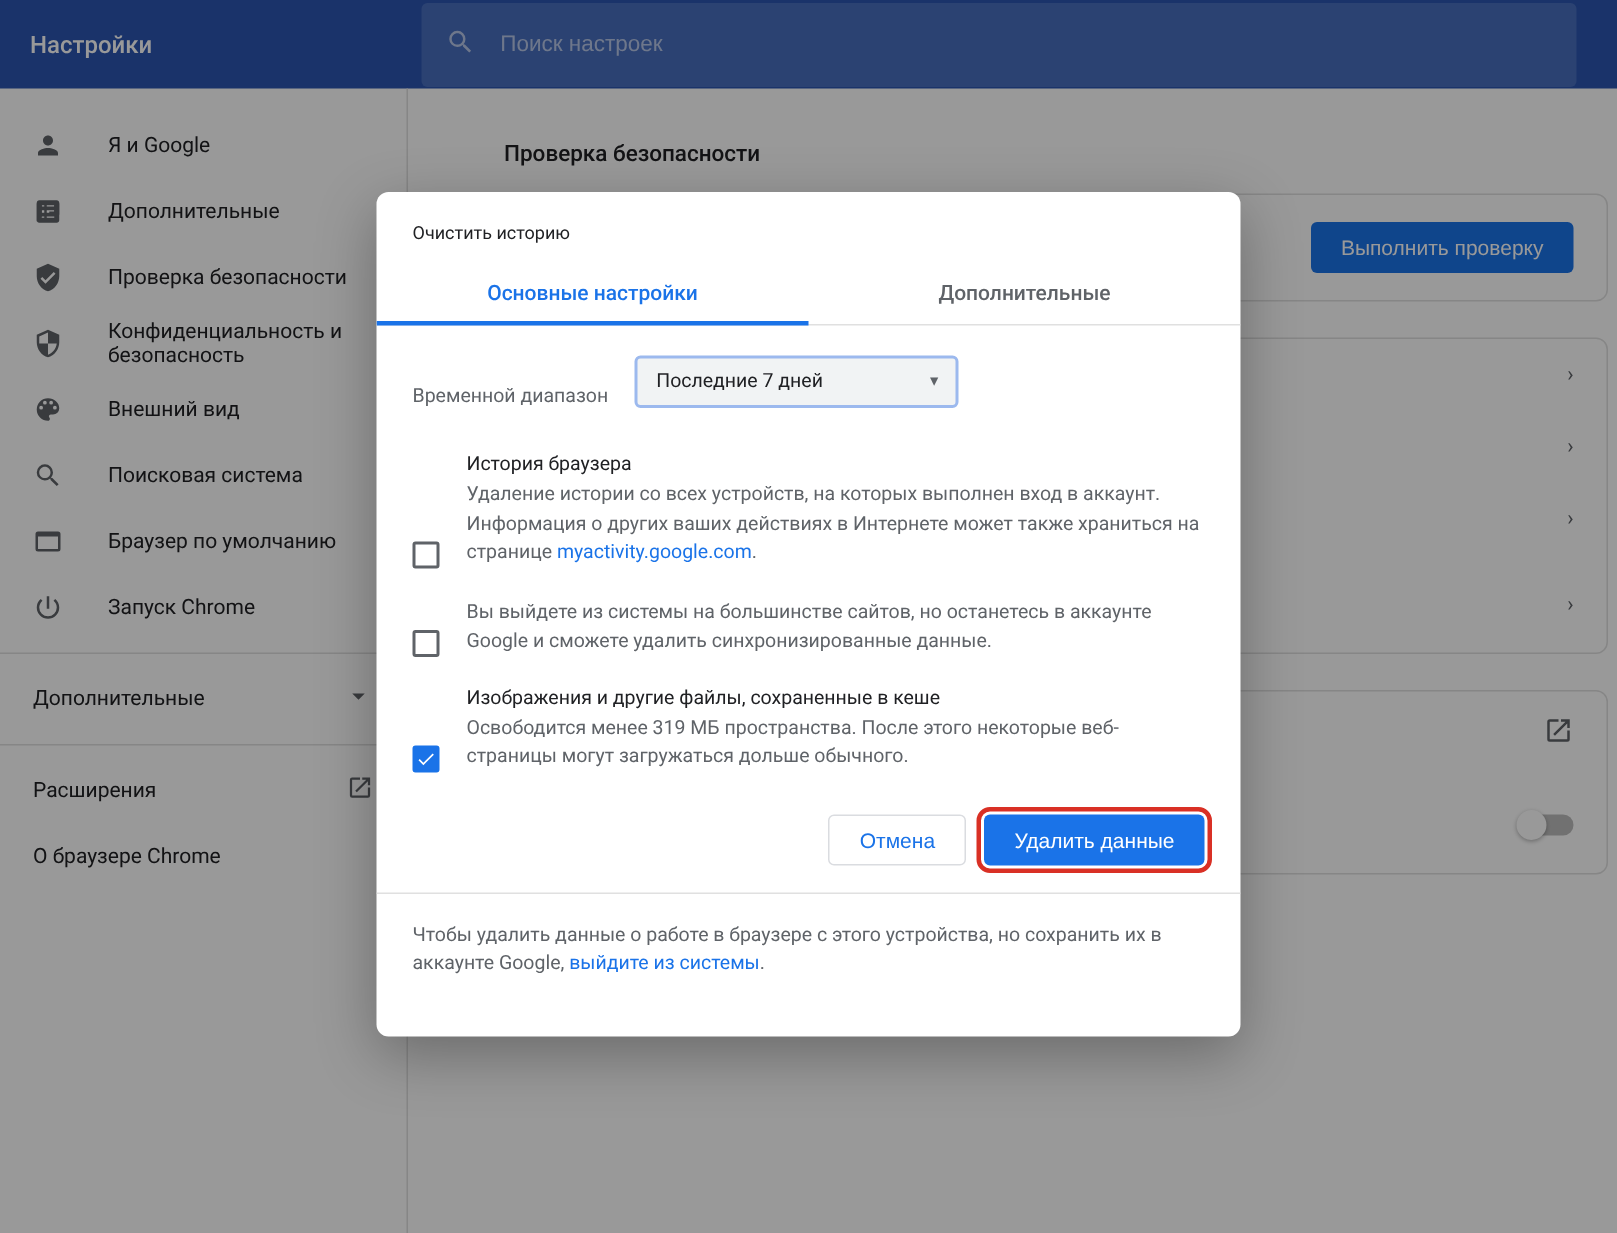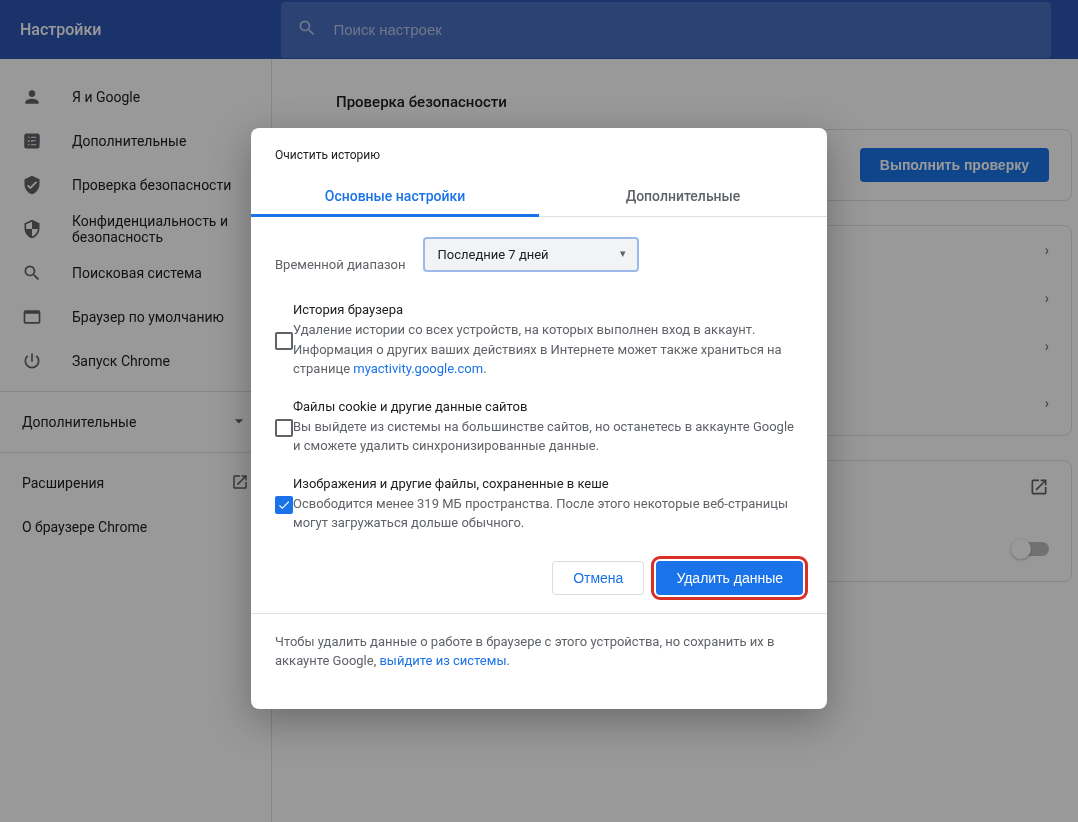--- a/index.html
+++ b/index.html
@@ -103,21 +103,21 @@
     align-items: center;
     justify-content: space-between;
   }
   .blue-btn {
     background: #1a73e8;
     color: #fff;
     border: none;
     border-radius: 4px;
     padding: 9px 20px;
     font-size: 14px;
-    font-weight:700;
+    font-weight:400;
     cursor: pointer;
   }
   .settings-row {
     padding: 16px 22px;
     display: flex;
     justify-content: space-between;
     align-items: center;
     font-size: 14px;
   }
   .settings-row .sub { color: #5f6368; font-size:13px; margin-top:2px; }
@@ -183,21 +183,22 @@
     position: relative;
     min-width: 216px;
     cursor: pointer;
   }
   .select::after {
     content: "▾"; position:absolute; right:12px; top: 8px; color:#5f6368; font-size:11px;
   }
   .opt-row {
     display: flex;
     padding: 10px 24px;
-    align-items: center;
+    gap: 18px;
+    align-items: flex-end;
   }
   .chk {
     width: 18px; height: 18px;
     border: 2px solid #5f6368;
     border-radius: 2px;
     flex-shrink: 0;
     margin-top: 2px;
     display:flex; align-items:center; justify-content:center;
     cursor: pointer;
   }
@@ -278,20 +279,28 @@
       <span class="icon">
           <svg width="20" height="20" viewBox="0 0 24 24">
             <path d="M12 1L3 5v6c0 5.55 3.84 10.74 9 12 5.16-1.26 9-6.45 9-12V5l-9-4zm0 10.99h7c-.53 4.12-3.28 7.79-7 8.94V12H5V6.3l7-3.11v8.8z"></path>
           </svg>
         </span>
       <span class="sidebar-item-label">Конфиденциальность и безопасность</span>
     </div>
     <div class="sidebar-item">
       <span class="icon">
           <svg width="20" height="20" viewBox="0 0 24 24">
+            <path d="M12 3a9 9 0 000 18c.83 0 1.5-.67 1.5-1.5 0-.39-.15-.74-.39-1.01-.23-.26-.38-.61-.38-.99 0-.83.67-1.5 1.5-1.5H16a5 5 0 005-5c0-4.42-4.03-8-9-8zm-5.5 9a1.5 1.5 0 110-3 1.5 1.5 0 010 3zm3-4a1.5 1.5 0 110-3 1.5 1.5 0 010 3zm5 0a1.5 1.5 0 110-3 1.5 1.5 0 010 3zm3 4a1.5 1.5 0 110-3 1.5 1.5 0 010 3z"></path>
+          </svg>
+        </span>
+      <span class="sidebar-item-label">Внешний вид</span>
+    </div>
+    <div class="sidebar-item">
+      <span class="icon">
+          <svg width="20" height="20" viewBox="0 0 24 24">
             <path d="M15.5 14h-.79l-.28-.27A6.471 6.471 0 0016 9.5 6.5 6.5 0 109.5 16c1.61 0 3.09-.59 4.23-1.57l.27.28v.79l5 4.99L20.49 19l-4.99-5zm-6 0C7.01 14 5 11.99 5 9.5S7.01 5 9.5 5 14 7.01 14 9.5 11.99 14 9.5 14z"></path>
           </svg>
         </span>
       <span class="sidebar-item-label">Поисковая система</span>
     </div>
     <div class="sidebar-item">
       <span class="icon">
           <svg width="20" height="20" viewBox="0 0 24 24">
             <path d="M20 4H4a2 2 0 00-2 2v12a2 2 0 002 2h16a2 2 0 002-2V6a2 2 0 00-2-2zm0 14H4V8h16v10z"></path>
           </svg>
@@ -394,21 +403,20 @@
         <div class="ttl">История браузера</div>
         <div class="desc">
           <span>Удаление истории со всех устройств, на которых выполнен вход в аккаунт. Информация о других ваших действиях в Интернете может также храниться на странице </span><a href="#">myactivity.google.com</a><span>.</span>
         </div>
       </div>
     </div>
 
     <div class="opt-row">
       <div class="chk"></div>
       <div class="opt-text">
-        <div class="ttl">Файлы cookie и другие данные сайтов</div>
         <div class="desc">Вы выйдете из системы на большинстве сайтов, но останетесь в аккаунте Google и сможете удалить синхронизированные данные.</div>
       </div>
     </div>
 
     <div class="opt-row">
       <div class="chk checked">
         <svg width="14" height="14" viewBox="0 0 24 24">
             <path d="M9 16.17L4.83 12l-1.42 1.41L9 19 21 7l-1.41-1.41z"></path>
           </svg>
       </div>

